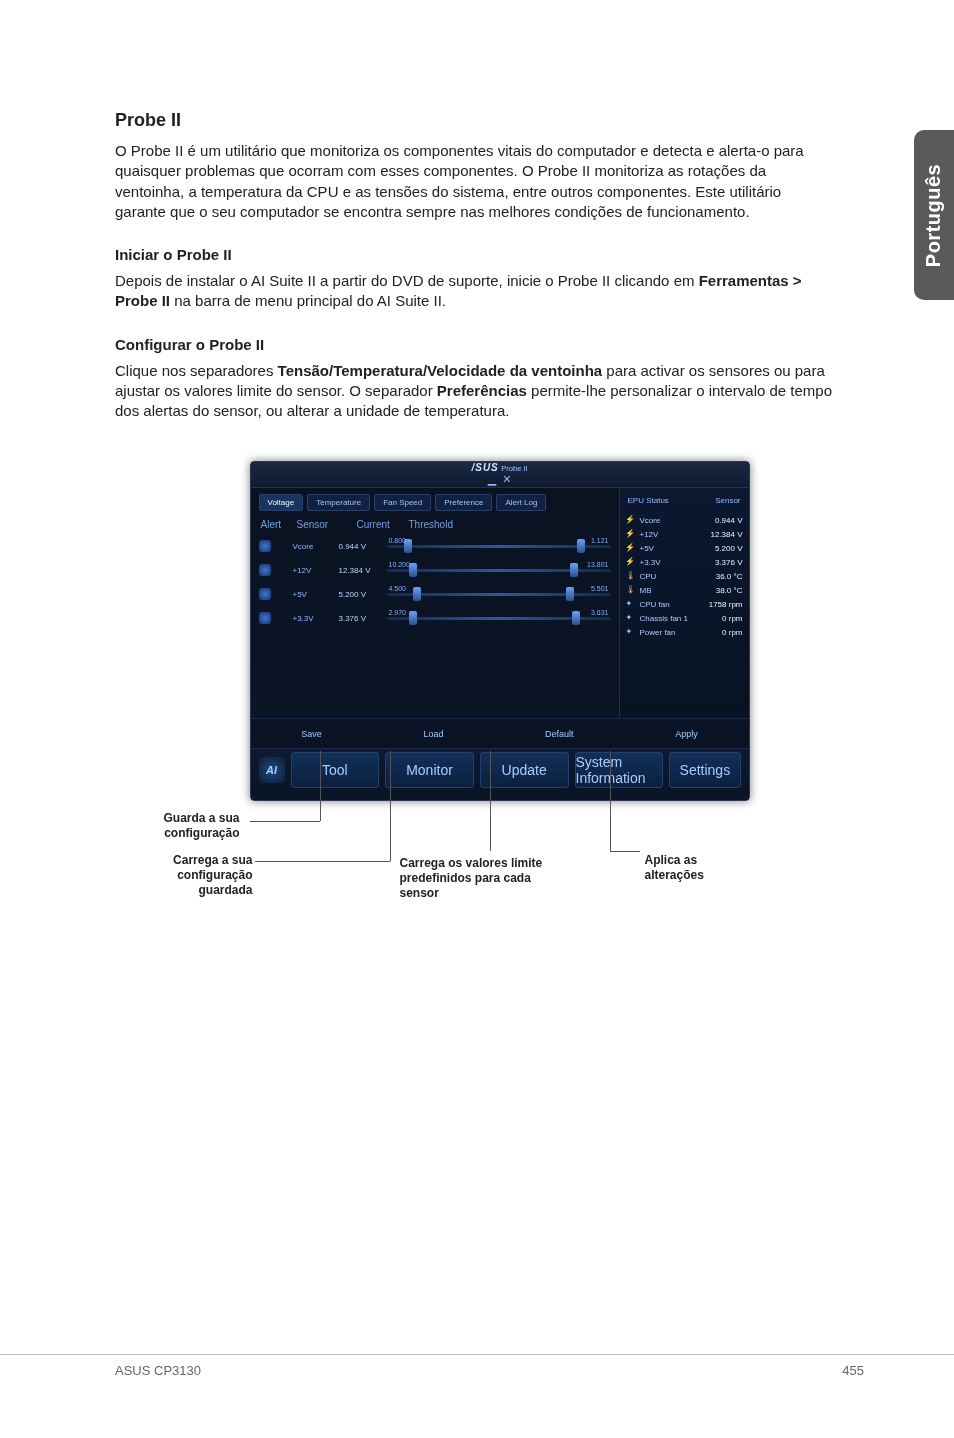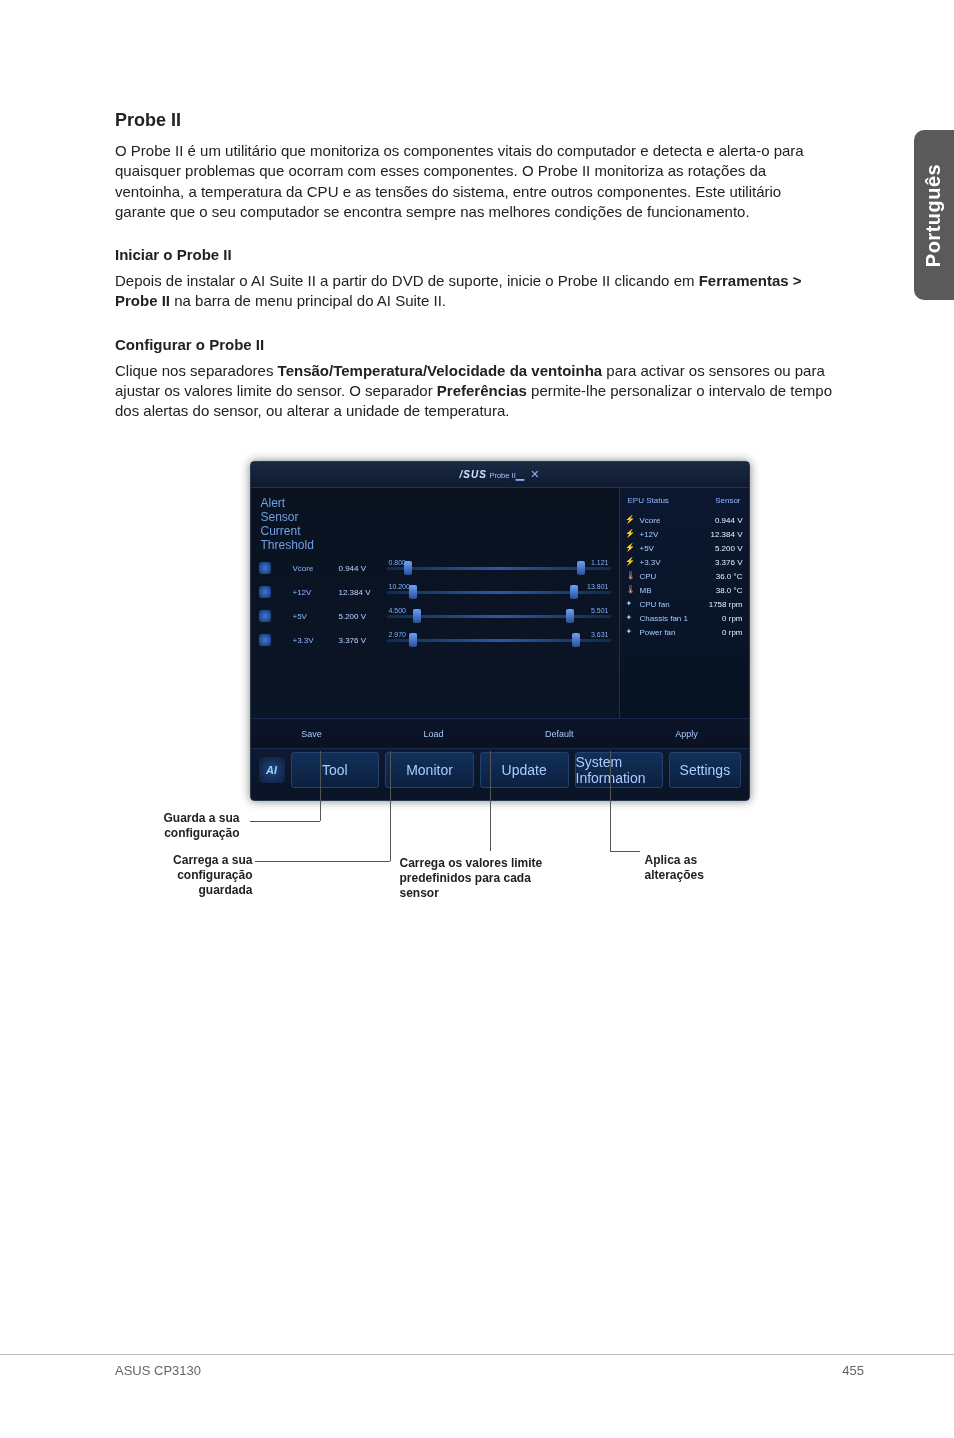--- a/index.html
+++ b/index.html
@@ -7,33 +7,33 @@
   .page { position: relative; width: 954px; height: 1438px; padding: 110px 90px 0 115px; }
   .side-tab { position: absolute; right: 0; top: 130px; width: 40px; height: 170px; background: #5a5a5a; border-top-left-radius: 10px; border-bottom-left-radius: 10px; display: flex; align-items: center; justify-content: center; }
   .side-tab span { color: #fff; font-weight: bold; font-size: 20px; transform: rotate(-90deg); white-space: nowrap; letter-spacing: 0.5px; }
   h2.title { font-size: 18px; font-weight: bold; margin-bottom: 10px; }
   p.body { font-size: 15px; line-height: 1.35; margin-bottom: 18px; max-width: 720px; }
   h3.sub { font-size: 15px; font-weight: bold; margin-top: 24px; margin-bottom: 8px; }
   .bold { font-weight: bold; }
 
   .figwrap { position: relative; width: 720px; margin: 40px auto 0 auto; }
   .app { position: relative; width: 500px; height: 340px; margin: 0 auto 0 120px; background: linear-gradient(#0a1220, #0a1628); border: 1px solid #2a3a55; border-radius: 4px; box-shadow: 0 0 10px rgba(0,0,0,0.5); font-size: 9px; color: #9cc4ff; }
-  .titlebar { height: 26px; background: linear-gradient(#1a2a42, #0e1a30); border-bottom: 1px solid #223350; display: flex; align-items: center; padding: 0 8px; justify-content: center; }
+  .titlebar { height: 26px; background: linear-gradient(#1a2a42, #0e1a30); border-bottom: 1px solid #223350; display: flex; align-items: center; padding: 0 8px; justify-content: flex-start; flex-direction: column; }
   .brand { font-style: italic; font-weight: bold; color: #cfe2ff; letter-spacing: 1px; font-size: 10px; }
   .winctrl { display: flex; gap: 6px; }
   .winctrl span { color: #8fb7ff; font-size: 11px; cursor: pointer; }
 
   .content { display: flex; height: 230px; }
   .leftpane { flex: 1; padding: 6px 8px; display: flex; flex-direction: column; }
   .rightpane { width: 130px; border-left: 1px solid #1e3050; padding: 6px 6px; background: linear-gradient(#0c1830, #071222); }
 
   .tabs { display: flex; gap: 4px; margin-bottom: 6px; }
   .tab { flex: none; padding: 3px 8px; background: #122140; border: 1px solid #274070; border-radius: 2px; color: #9cc4ff; font-size: 8px; }
   .tab.active { background: #1a3460; color: #dff; }
-  .colhead { display: flex; font-size: 12px; color: #6fa0e0; padding: 2px 2px 4px 2px; flex-direction: column; }
+  .colhead { display: flex; font-size: 10px; color: #6fa0e0; padding: 2px 2px 4px 2px; }
   .colhead span:nth-child(1){ width: 36px; }
   .colhead span:nth-child(2){ width: 60px; }
   .colhead span:nth-child(3){ width: 52px; }
   .colhead span:nth-child(4){ flex:1; }
 
   .srow { display: flex; align-items: center; margin: 5px 0; }
   .chk { width: 12px; height: 12px; border-radius: 3px; background: radial-gradient(#3a78d8, #163468); margin-right: 22px; }
   .sname { width: 46px; color: #8fb8ff; font-size: 8px; }
   .sval { width: 48px; color: #b8d6ff; font-size: 8px; }
   .slider { flex: 1; height: 14px; position: relative; }
@@ -96,20 +96,27 @@
           <small>Probe II</small>
         </div>
         <div class="winctrl">
           <span>▁</span>
           <span>✕</span>
         </div>
       </div>
 
       <div class="content">
         <div class="leftpane">
+          <div class="tabs">
+            <div class="tab active">Voltage</div>
+            <div class="tab">Temperature</div>
+            <div class="tab">Fan Speed</div>
+            <div class="tab">Preference</div>
+            <div class="tab">Alert Log</div>
+          </div>
           <div class="colhead">
             <span>Alert</span>
             <span>Sensor</span>
             <span>Current</span>
             <span>Threshold</span>
           </div>
 
           <div class="srow">
             <div class="chk"></div>
             <div class="sname">Vcore</div>

